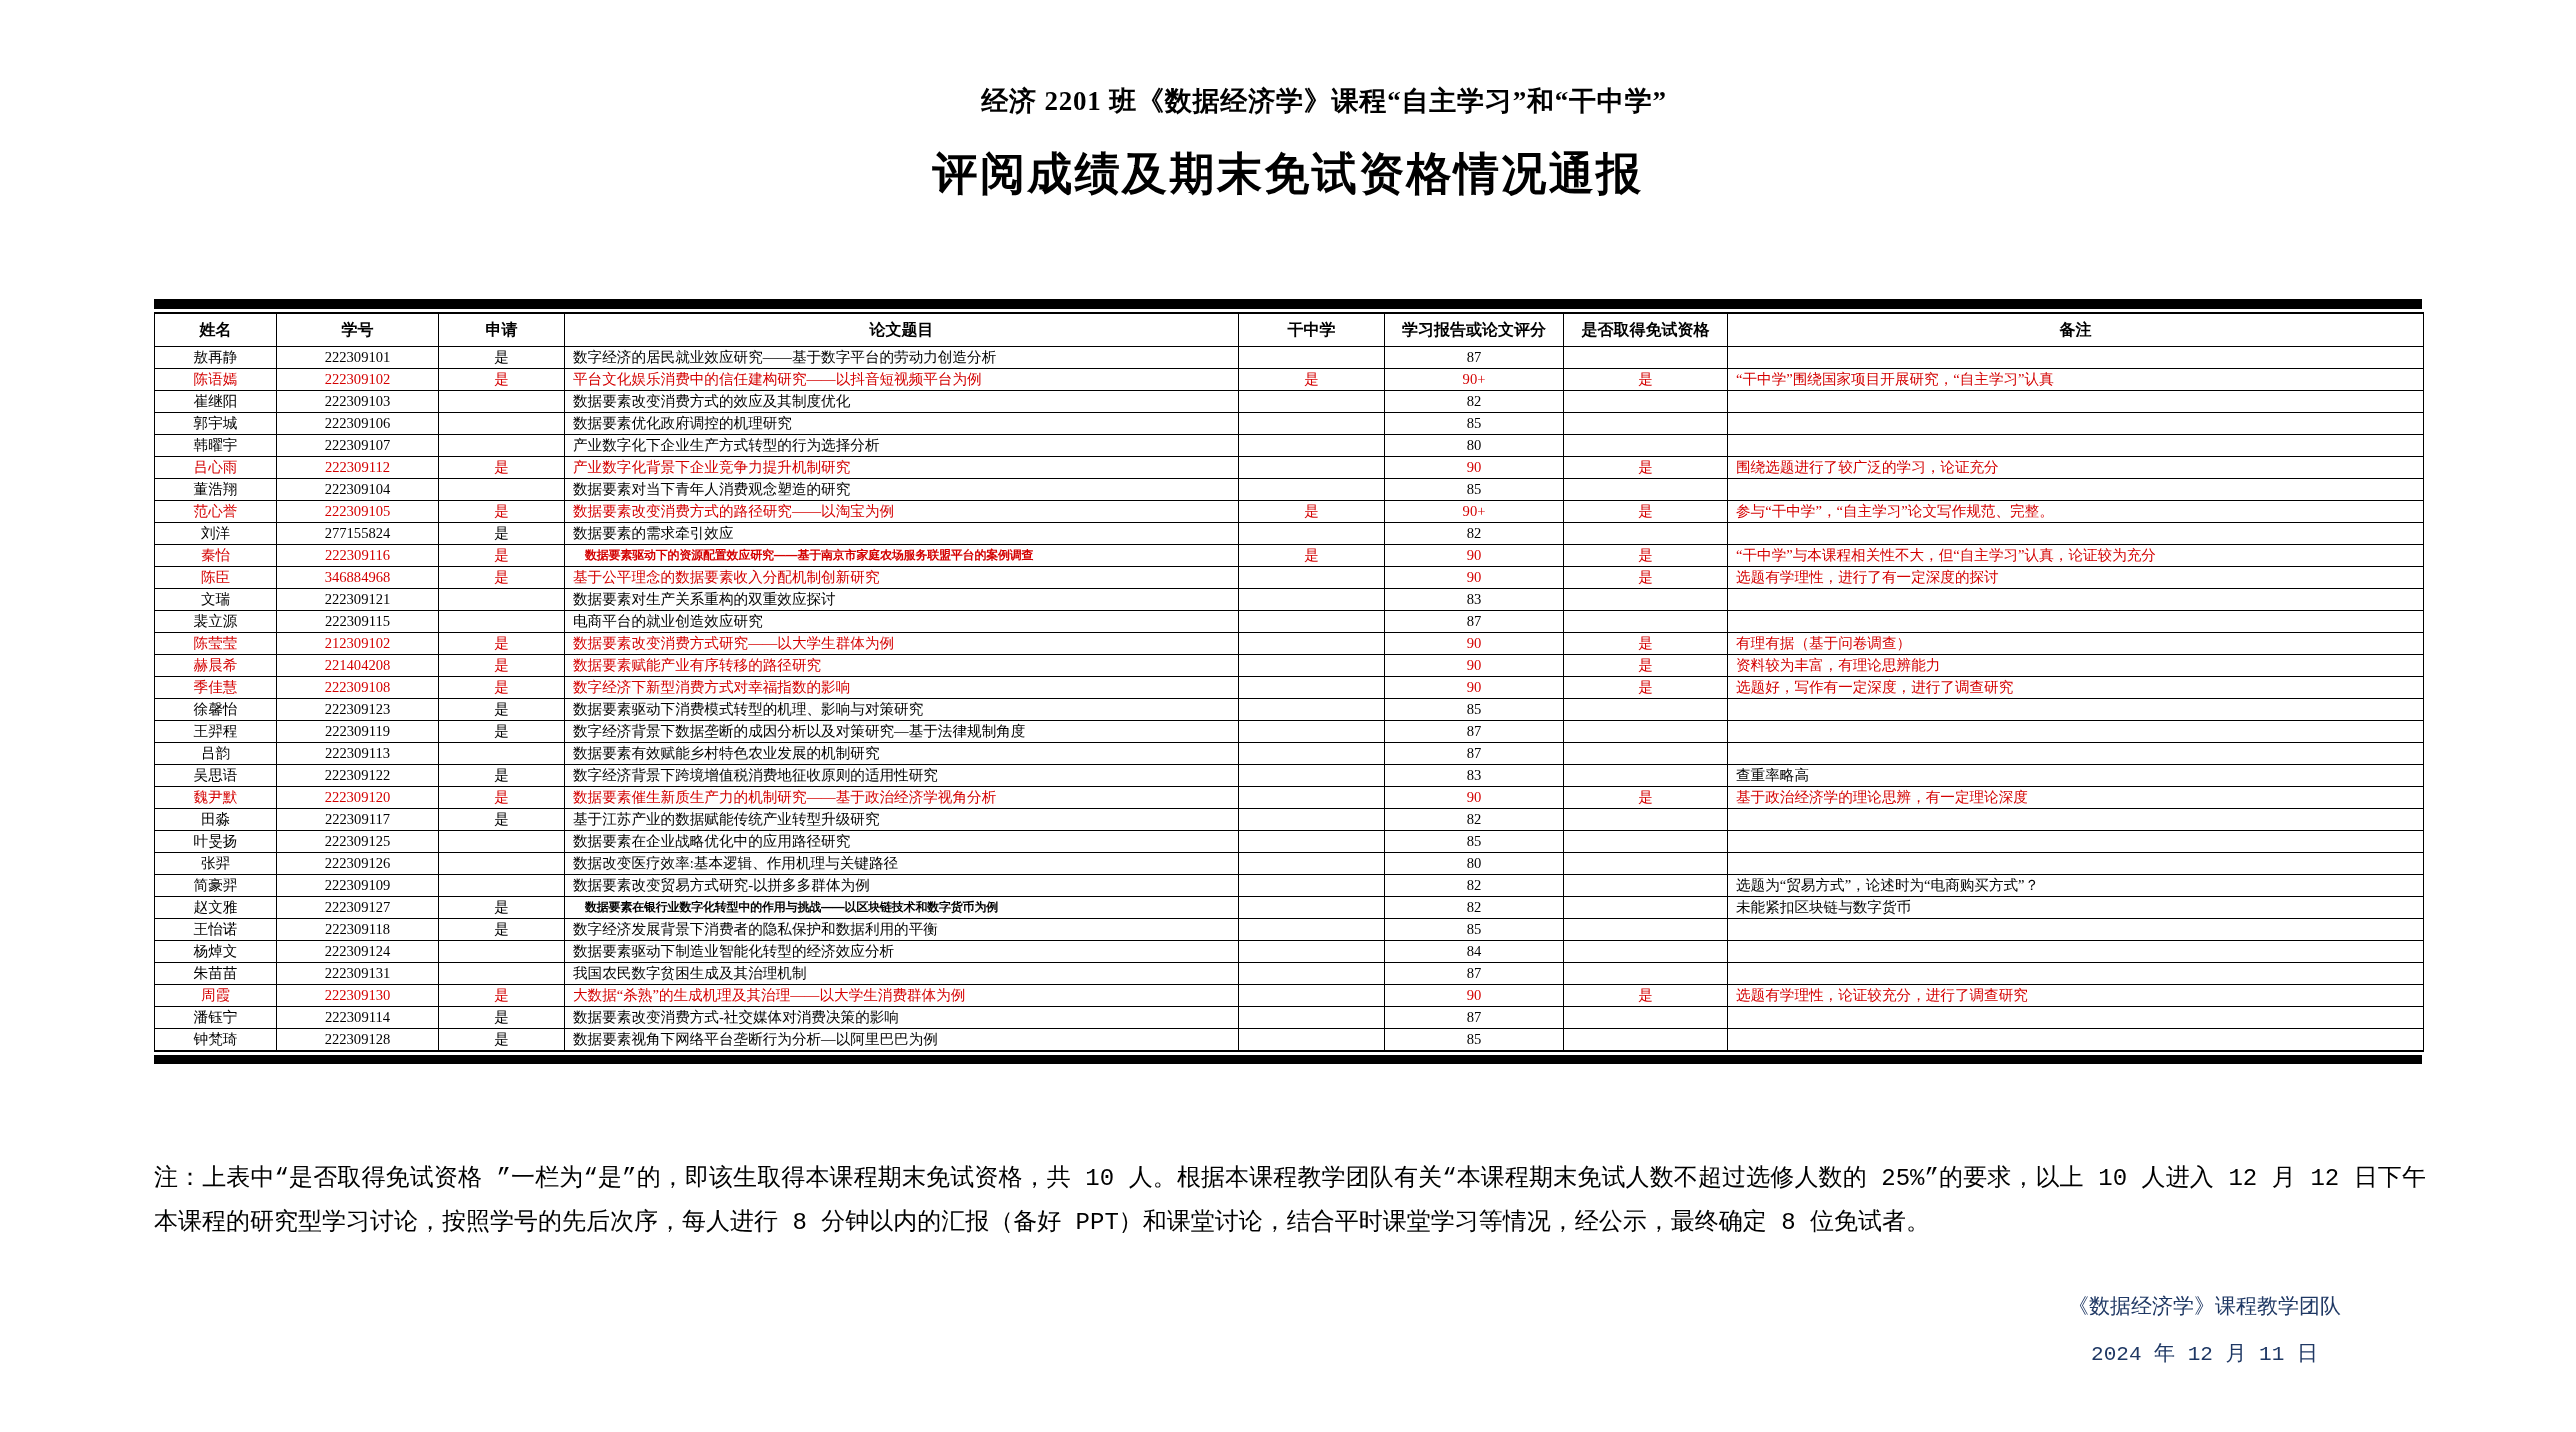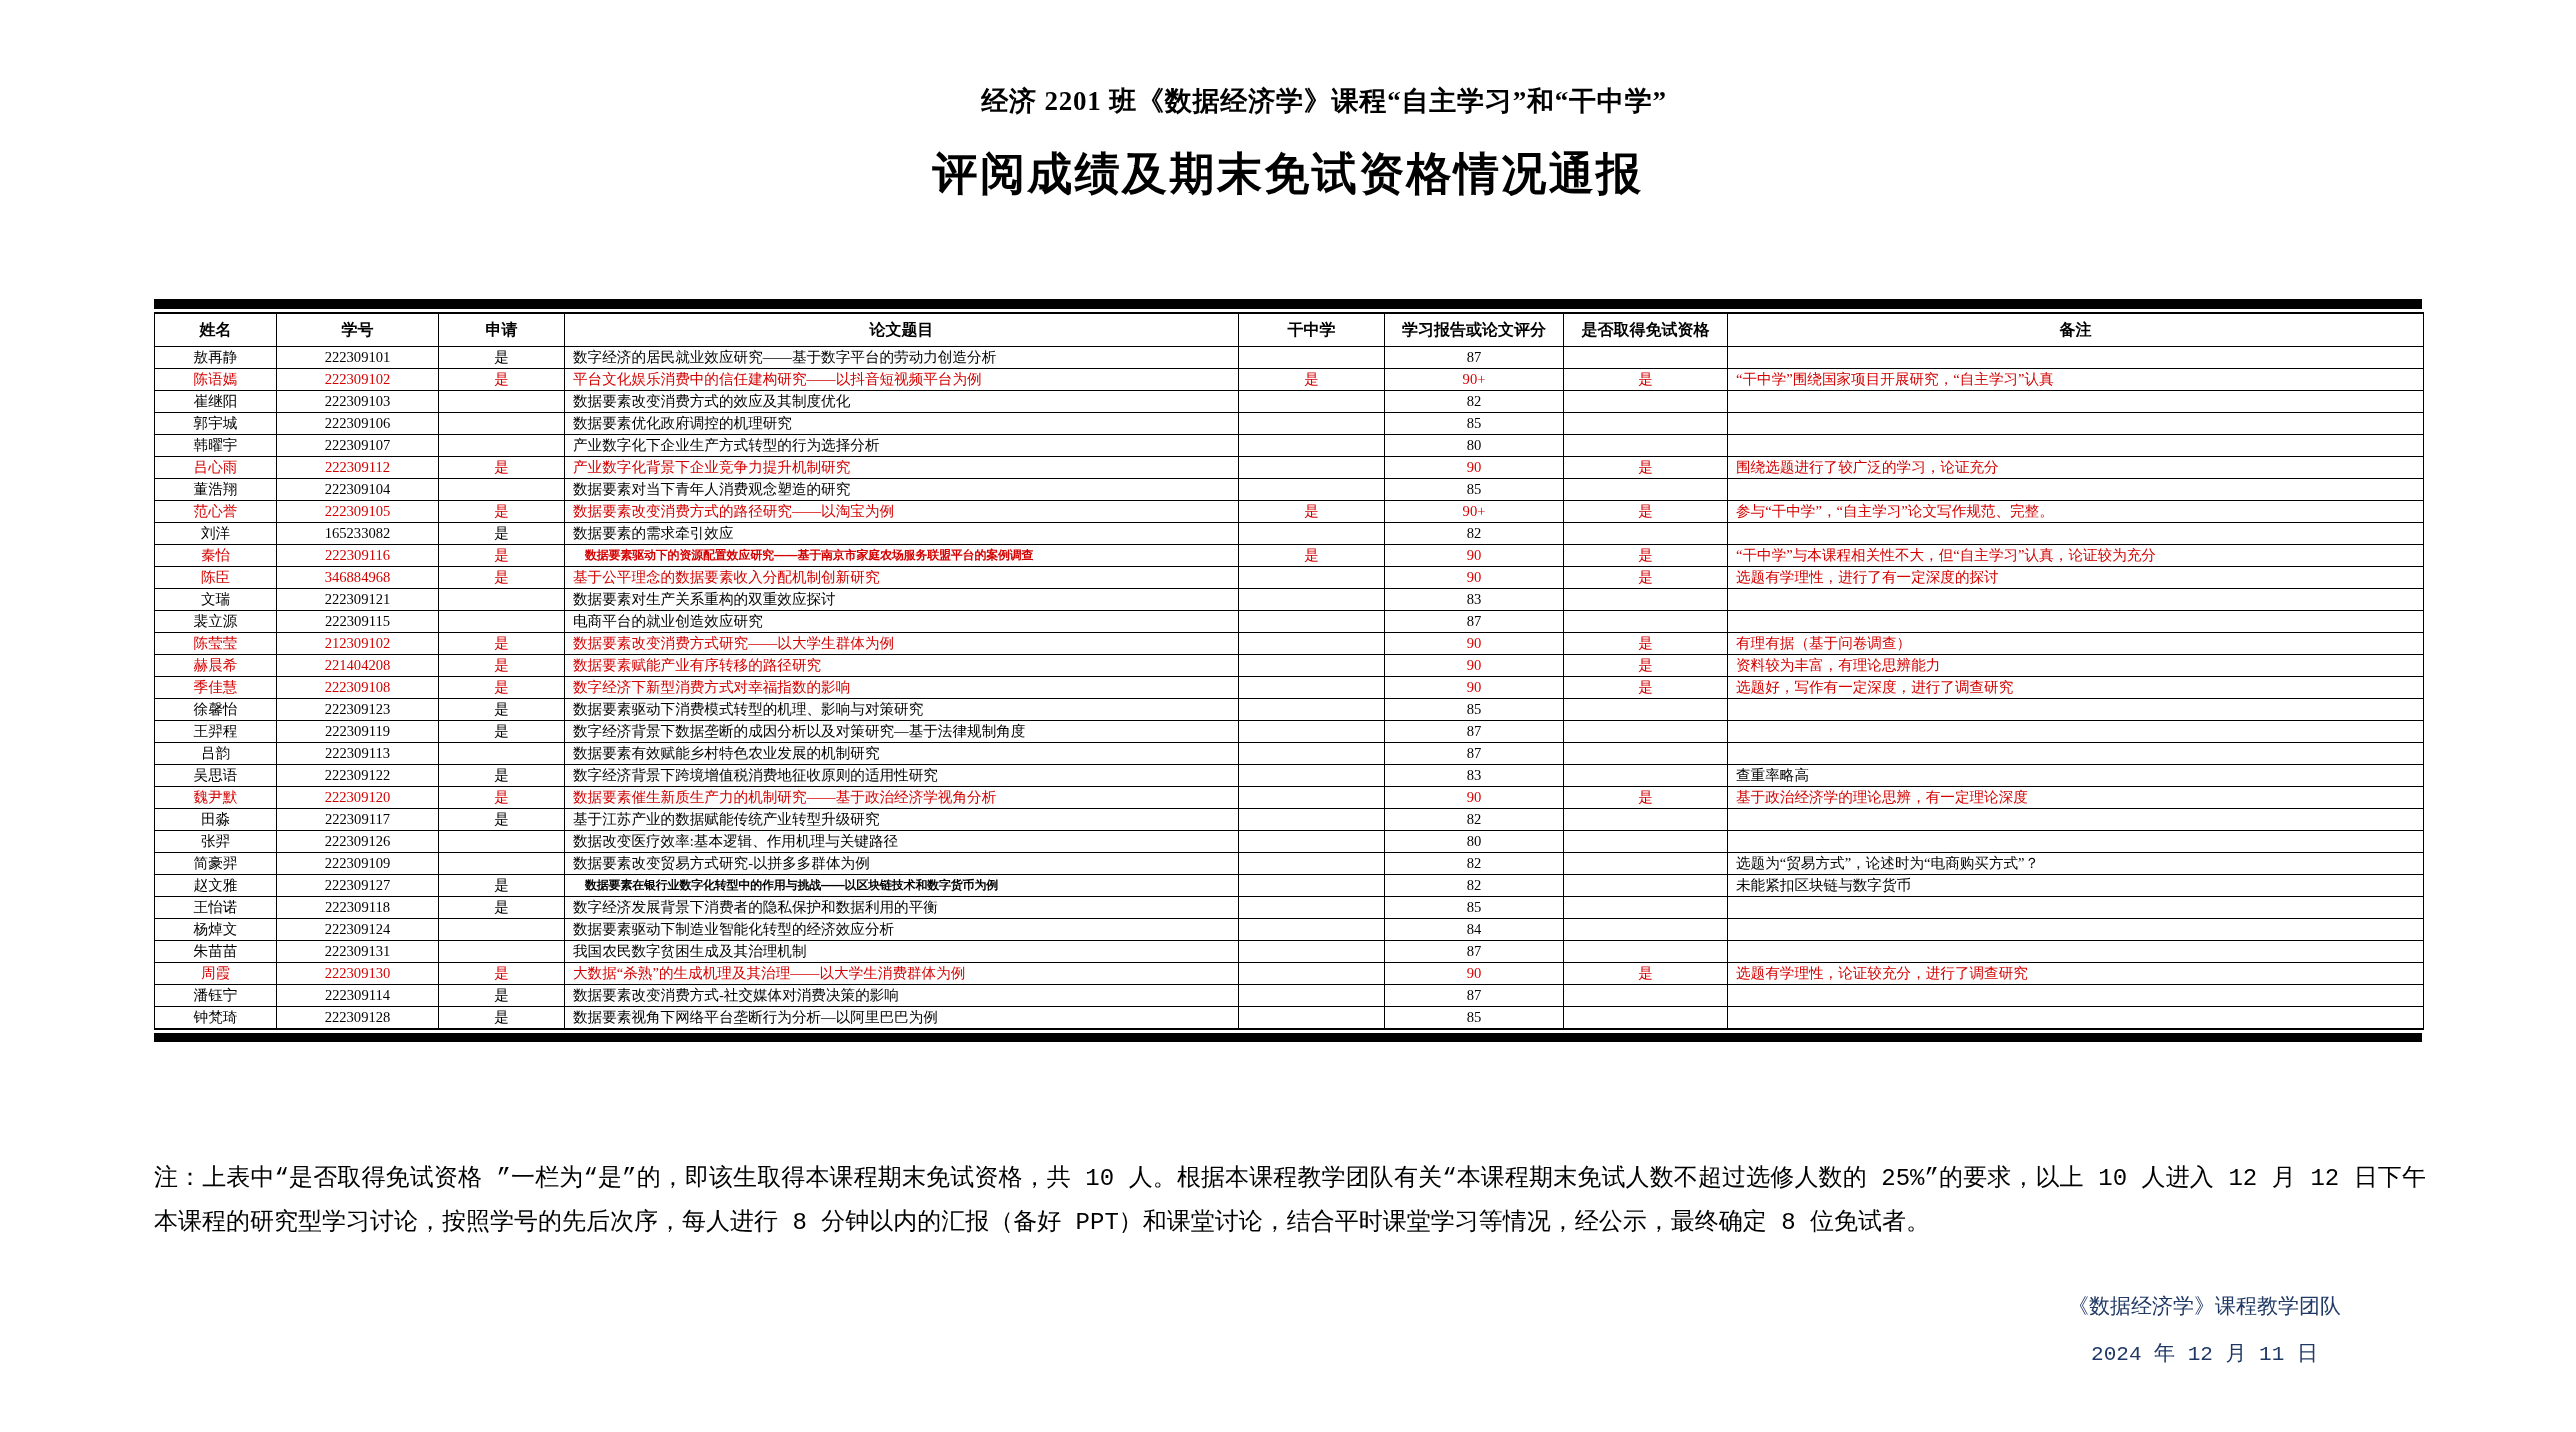--- a/index.html
+++ b/index.html
@@ -157,21 +157,21 @@
             <td>222309105</td>
             <td>是</td>
             <td class="left">数据要素改变消费方式的路径研究——以淘宝为例</td>
             <td>是</td>
             <td>90+</td>
             <td>是</td>
             <td class="left">参与“干中学”，“自主学习”论文写作规范、完整。</td>
           </tr>
           <tr>
             <td>刘洋</td>
-            <td>165233082</td>
+            <td>277155824</td>
             <td>是</td>
             <td class="left">数据要素的需求牵引效应</td>
             <td></td>
             <td>82</td>
             <td></td>
             <td class="left"></td>
           </tr>
           <tr class="hl">
             <td>秦怡</td>
             <td>222309116</td>
@@ -292,20 +292,30 @@
             <td>是</td>
             <td class="left">基于政治经济学的理论思辨，有一定理论深度</td>
           </tr>
           <tr>
             <td>田淼</td>
             <td>222309117</td>
             <td>是</td>
             <td class="left">基于江苏产业的数据赋能传统产业转型升级研究</td>
             <td></td>
             <td>82</td>
+            <td></td>
+            <td class="left"></td>
+          </tr>
+          <tr>
+            <td>叶旻扬</td>
+            <td>222309125</td>
+            <td></td>
+            <td class="left">数据要素在企业战略优化中的应用路径研究</td>
+            <td></td>
+            <td>85</td>
             <td></td>
             <td class="left"></td>
           </tr>
           <tr>
             <td>张羿</td>
             <td>222309126</td>
             <td></td>
             <td class="left">数据改变医疗效率:基本逻辑、作用机理与关键路径</td>
             <td></td>
             <td>80</td>

